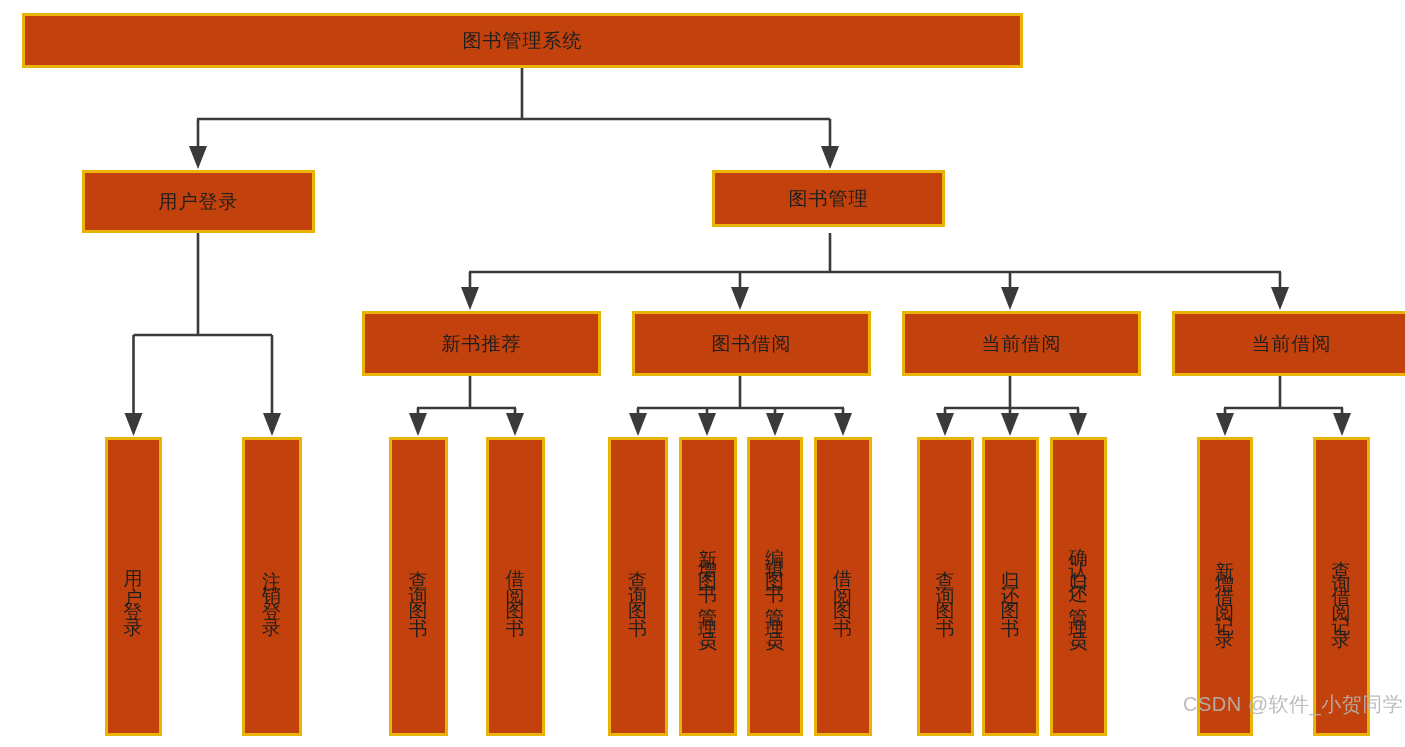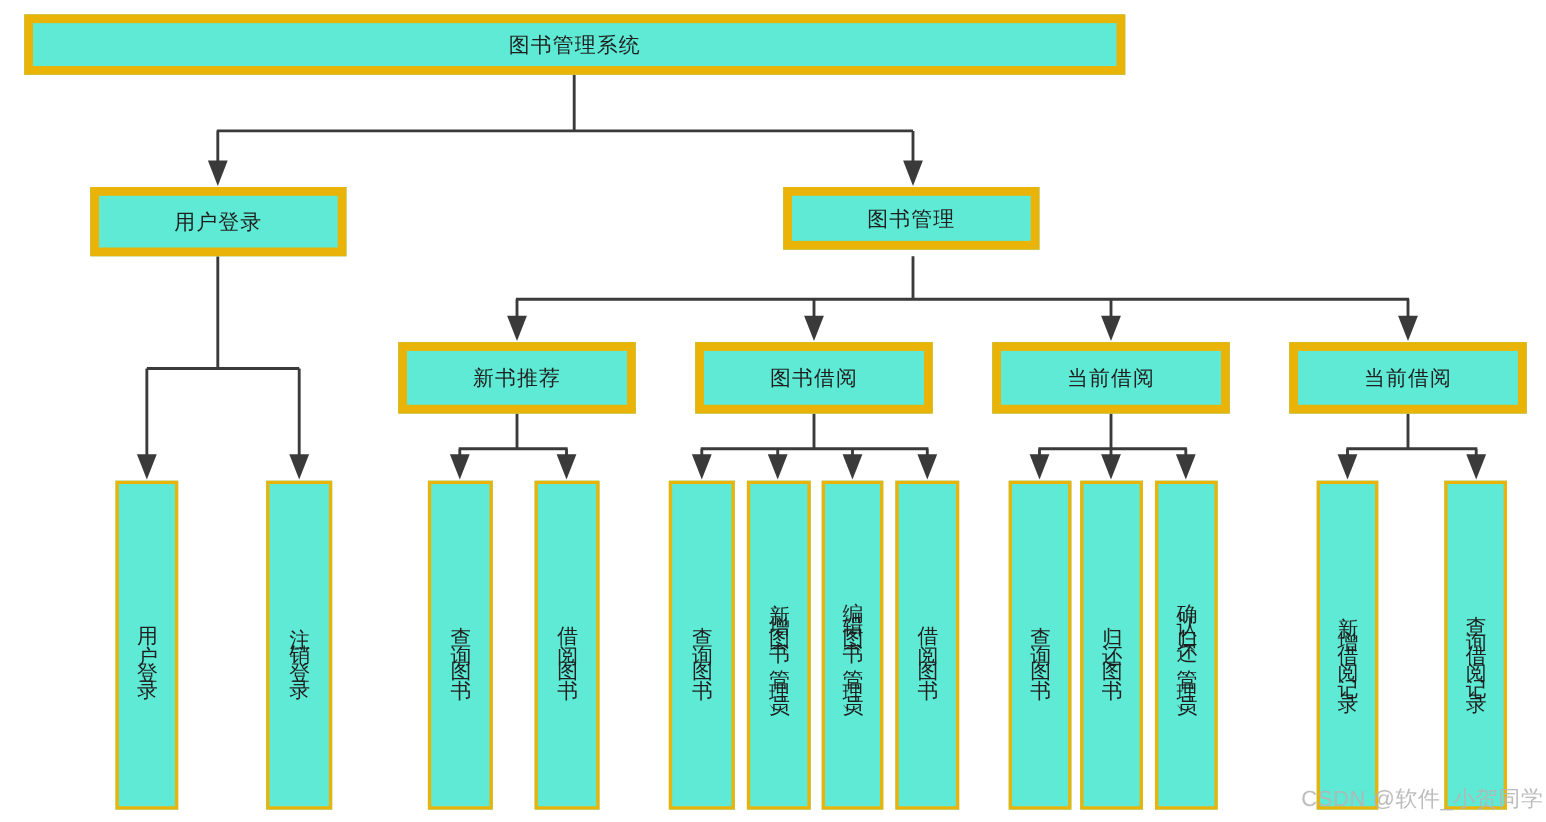--- a/index.html
+++ b/index.html
@@ -17,36 +17,36 @@
   }
   svg.connectors {
     position: absolute;
     left: 0;
     top: 0;
     pointer-events: none;
   }
   .node {
     position: absolute;
     box-sizing: border-box;
-    border: 8px solid #eab308;
-    background: #5eead4;
+    border: 3px solid #eab308;
+    background: #c2410c;
     display: flex;
     align-items: center;
     justify-content: center;
     color: #1f1f1f;
   }
   .hlabel {
     font-size: 19px;
     letter-spacing: 1px;
     white-space: nowrap;
   }
   .root-box   { left: 22px;  top: 13px;  width: 1001px; height: 55px; }
   .l2a        { left: 82px;  top: 170px; width: 233px;  height: 63px; }
   .l2b        { left: 712px; top: 170px; width: 233px;  height: 57px; }
-  .l3         { top: 311px;  width: 216px; height: 65px; }
+  .l3         { top: 311px;  width: 239px; height: 65px; }
   .l3a { left: 362px; }
   .l3b { left: 632px; }
   .l3c { left: 902px; }
   .l3d { left: 1172px; }
   .leaf {
     top: 437px;
     height: 299px;
     border-width: 3px;
   }
   .vlabel {
@@ -55,21 +55,21 @@
     font-size: 19px;
     line-height: 1;
     white-space: nowrap;
   }
   .len4 { letter-spacing: 16px; }
   .len6 { letter-spacing: 14px; }
   .len9 { letter-spacing: 12px; }
   .watermark {
     position: absolute;
     left: 1183px;
-    top: 713px;
+    top: 691px;
     font-size: 20px;
     color: #b5b5b5;
     letter-spacing: 0.5px;
     white-space: nowrap;
     z-index: 5;
     opacity: 0.9;
   }
 </style>
 </head>
 <body>

